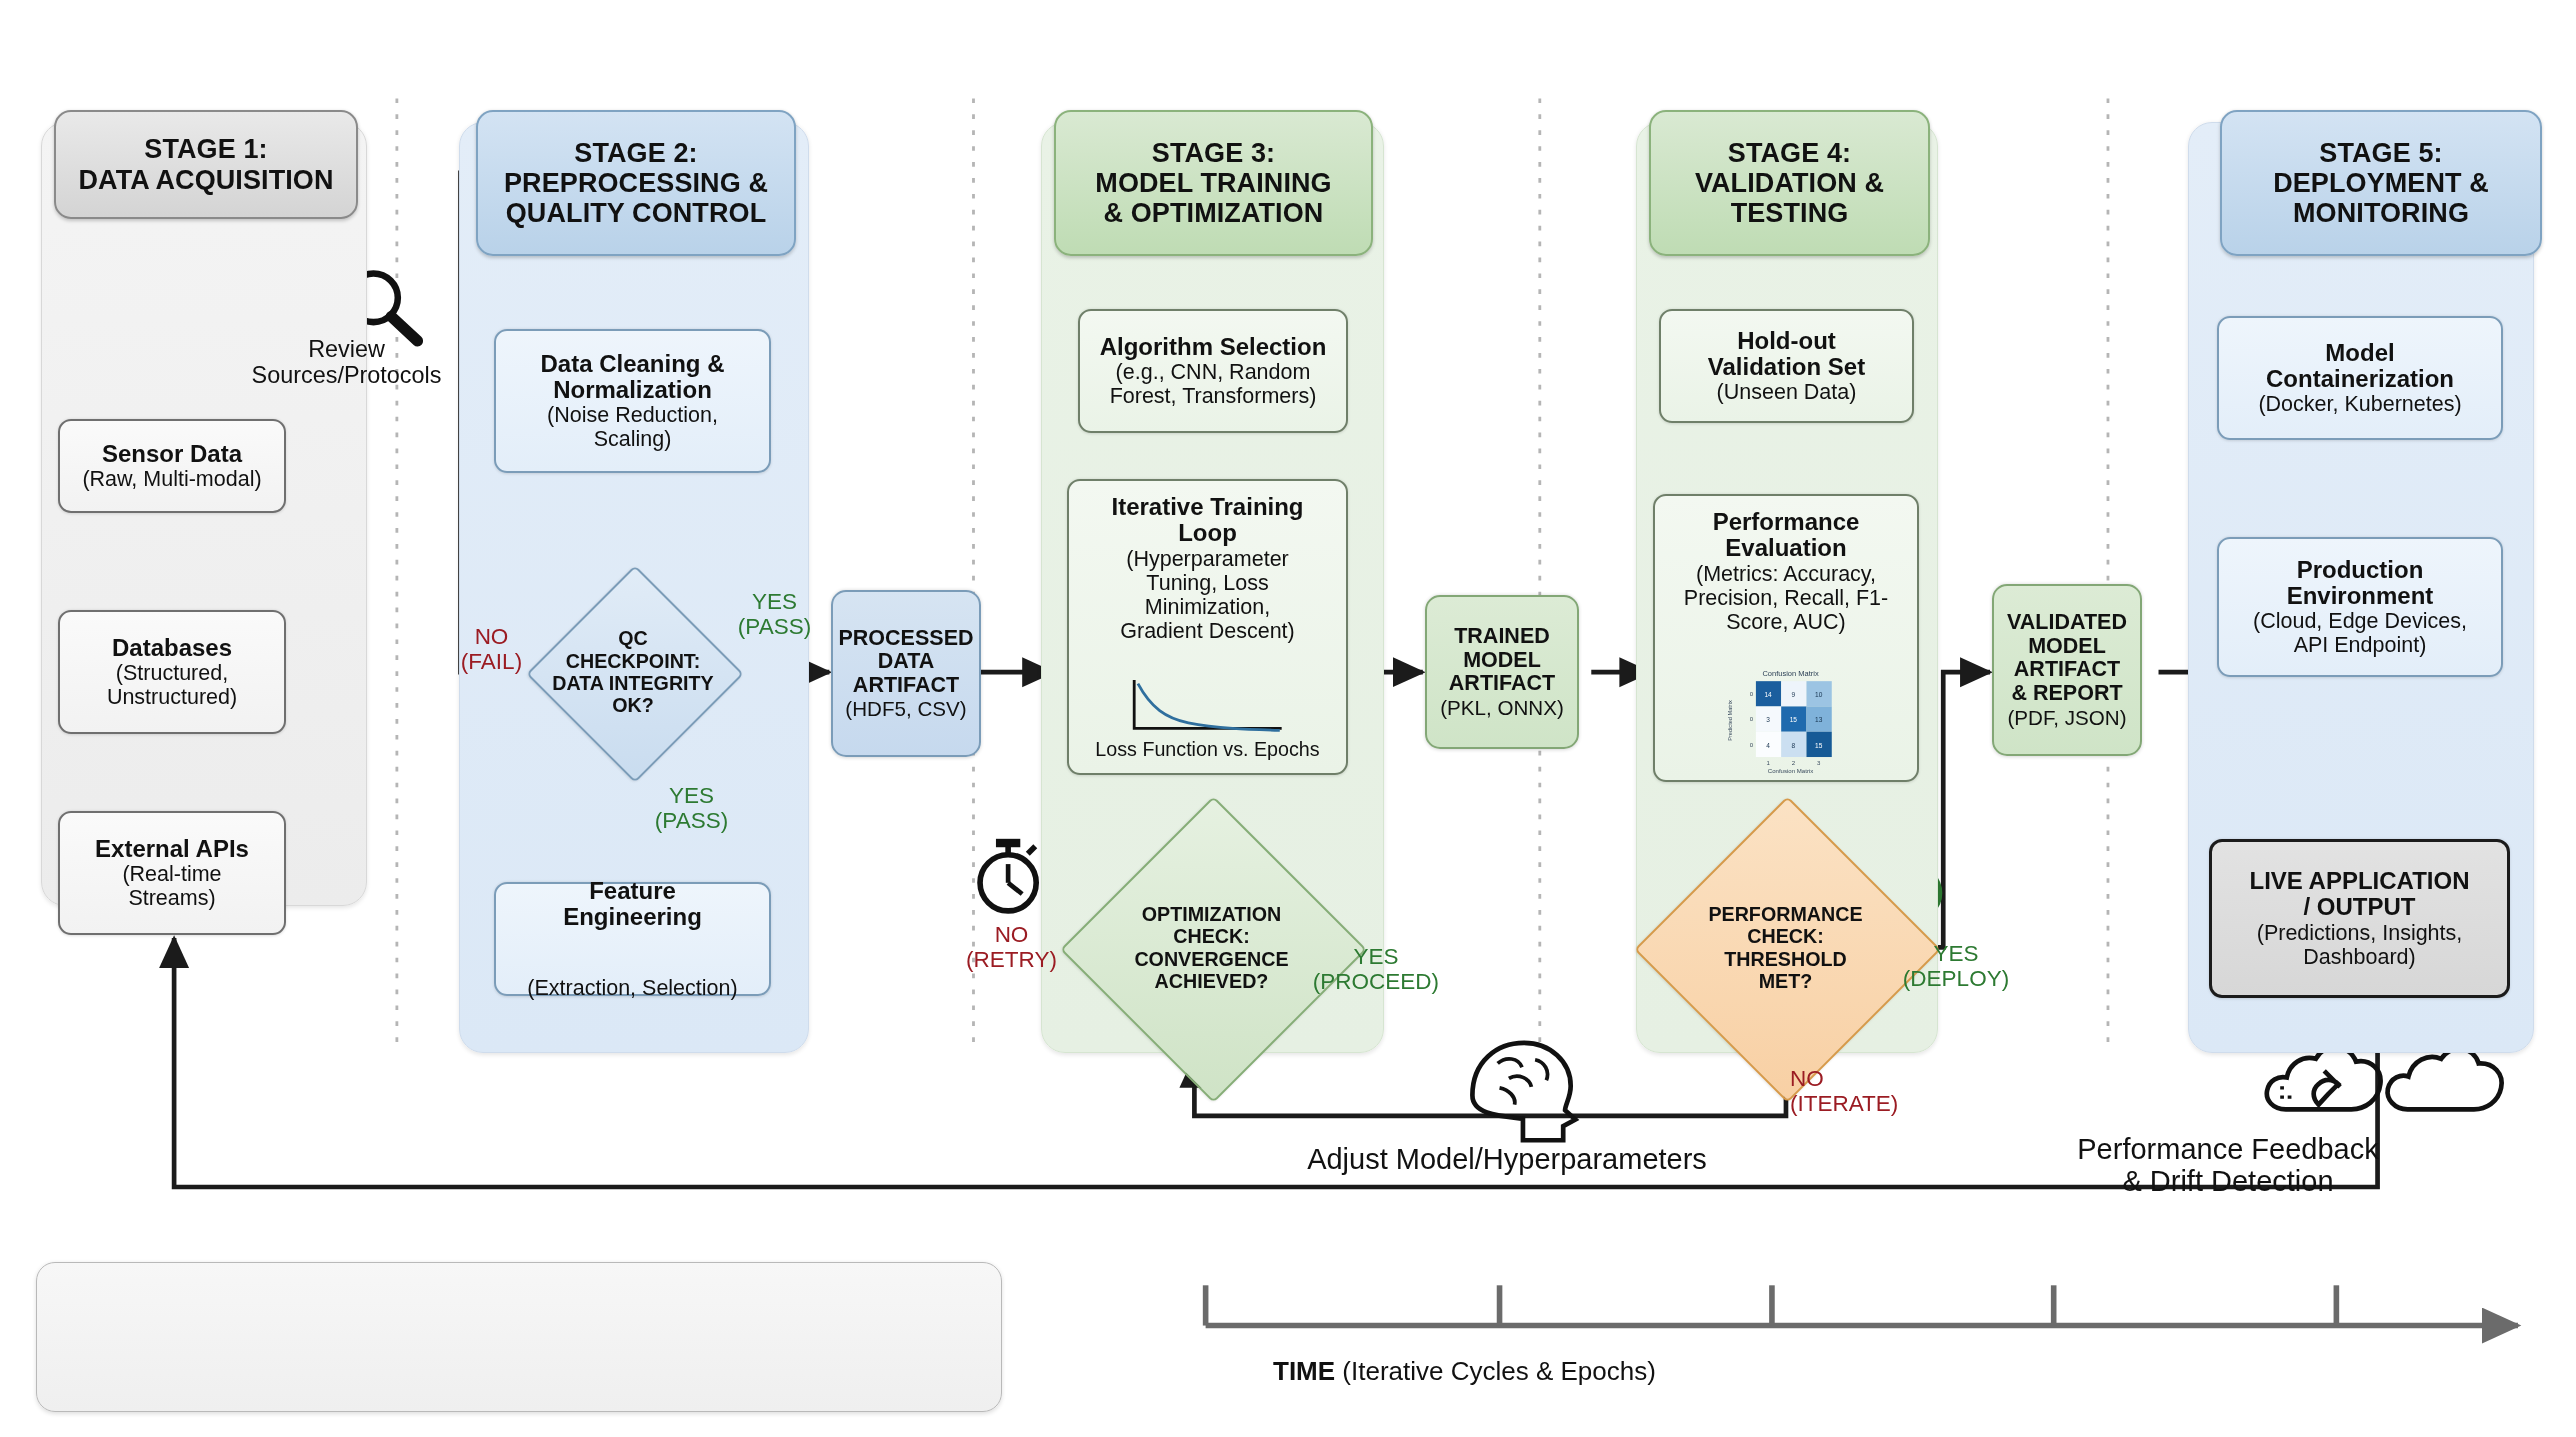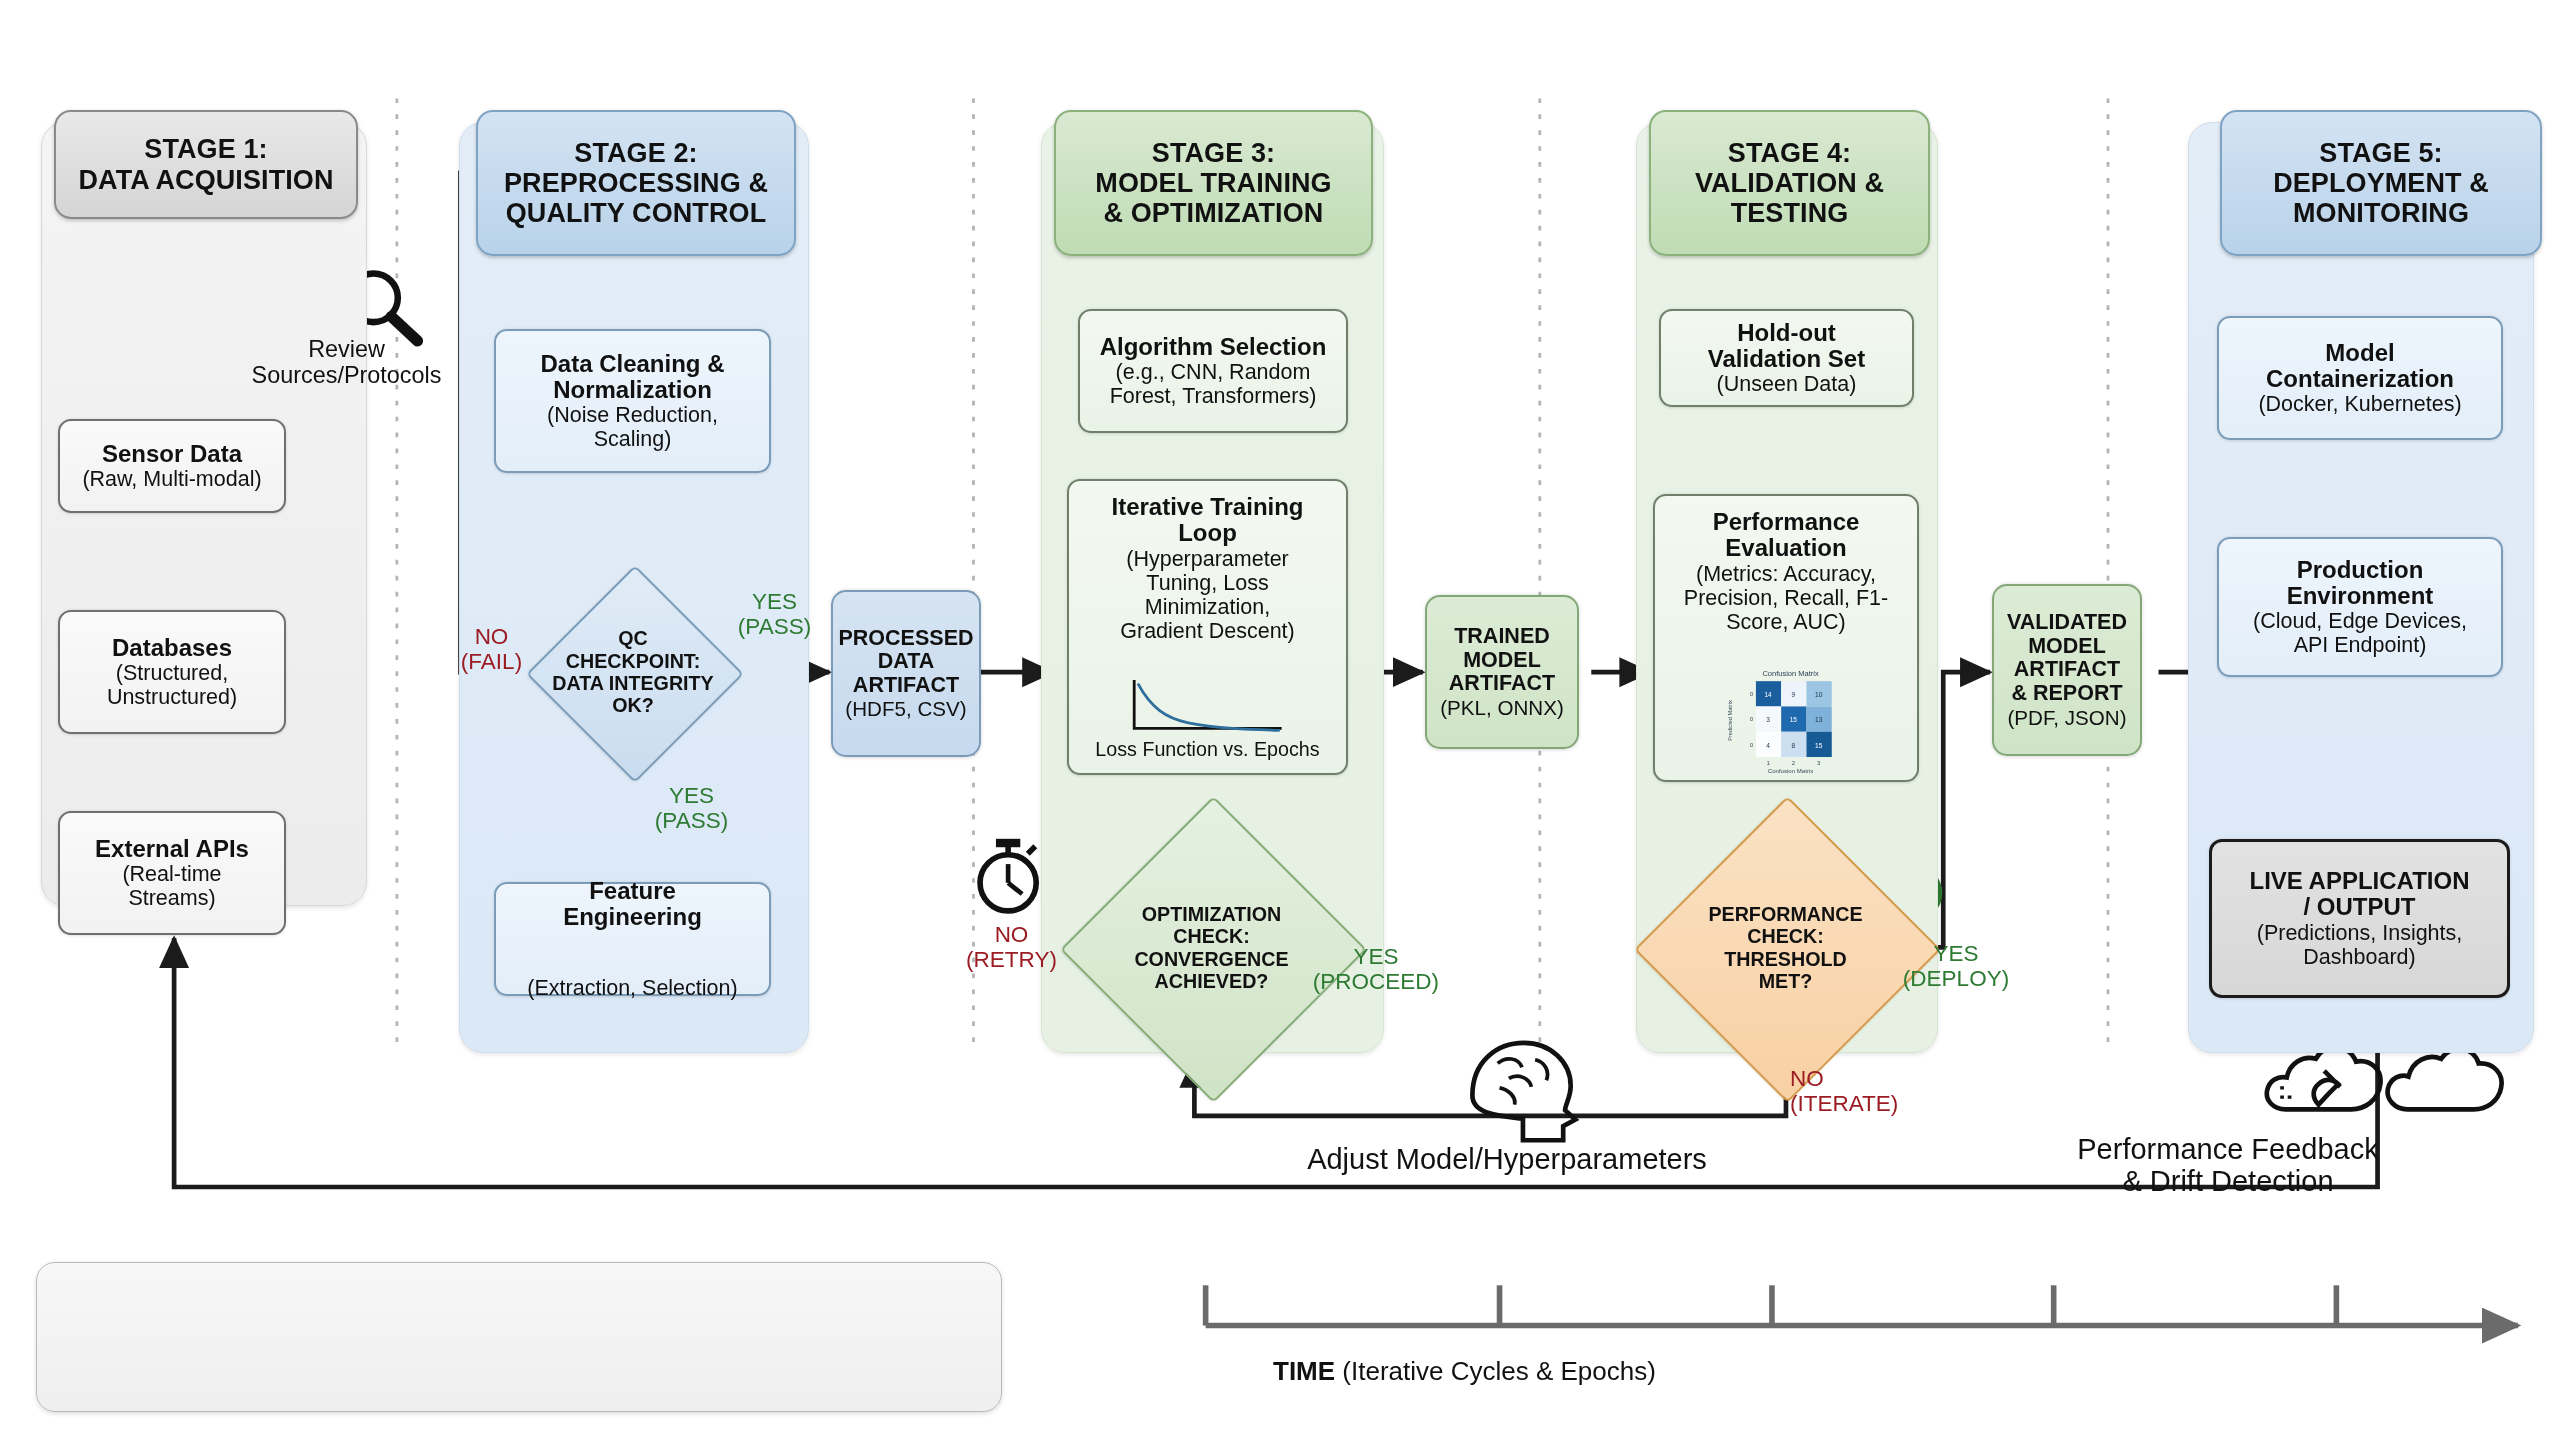--- a/index.html
+++ b/index.html
@@ -310,21 +310,21 @@
   <div class="elbl yes" style="left:1301px;top:945px;width:150px;">YES<br>(PROCEED)</div>
 
   <div class="art green" style="left:1425px;top:595px;width:154px;height:154px;">
     <div class="t1">TRAINED<br>MODEL<br>ARTIFACT</div>
     <div class="t2">(PKL, ONNX)</div>
   </div>
 
   <div class="col green" style="left:1636px;top:122px;width:300px;height:929px;"></div>
   <div class="hdr green" style="left:1649px;top:110px;width:277px;height:142px;font-size:27px;">STAGE 4:<br>VALIDATION &amp;<br>TESTING</div>
 
-  <div class="box green" style="left:1659px;top:309px;width:255px;height:98px;">
+  <div class="box green" style="left:1659px;top:309px;width:255px;height:114px;">
     <div class="t1">Hold-out<br>Validation Set</div>
     <div class="t2">(Unseen Data)</div>
   </div>
 
   <div class="box green" style="left:1653px;top:494px;width:266px;height:288px;justify-content:flex-start;padding-top:13px;">
     <div class="t1">Performance<br>Evaluation</div>
     <div class="t2">(Metrics: Accuracy,<br>Precision, Recall, F1-<br>Score, AUC)</div>
   </div>
 
   <svg class="cm" style="left:1725px;top:666px;width:118px;height:109px;" viewBox="0 0 126 116">

